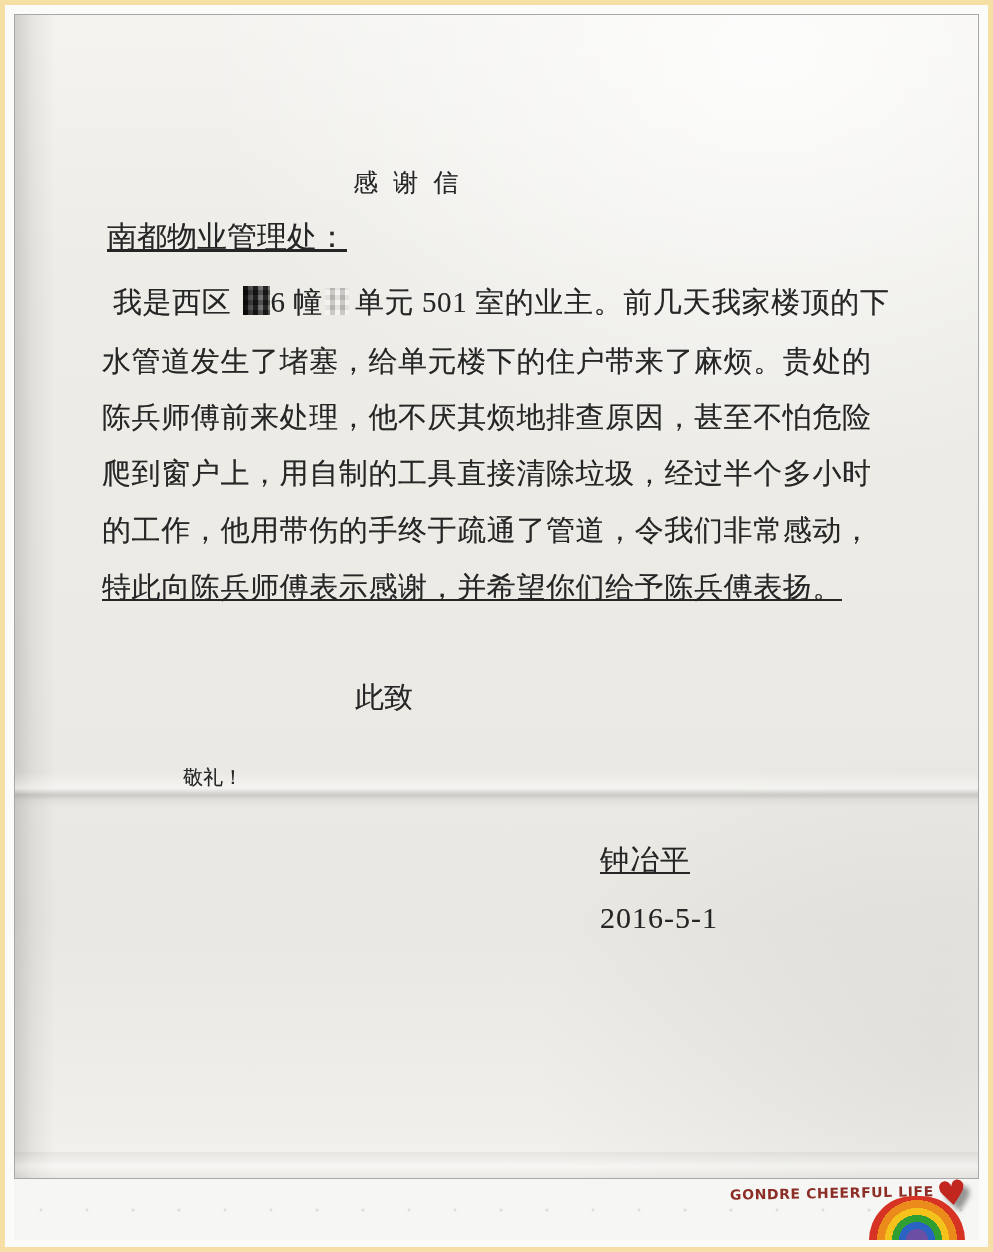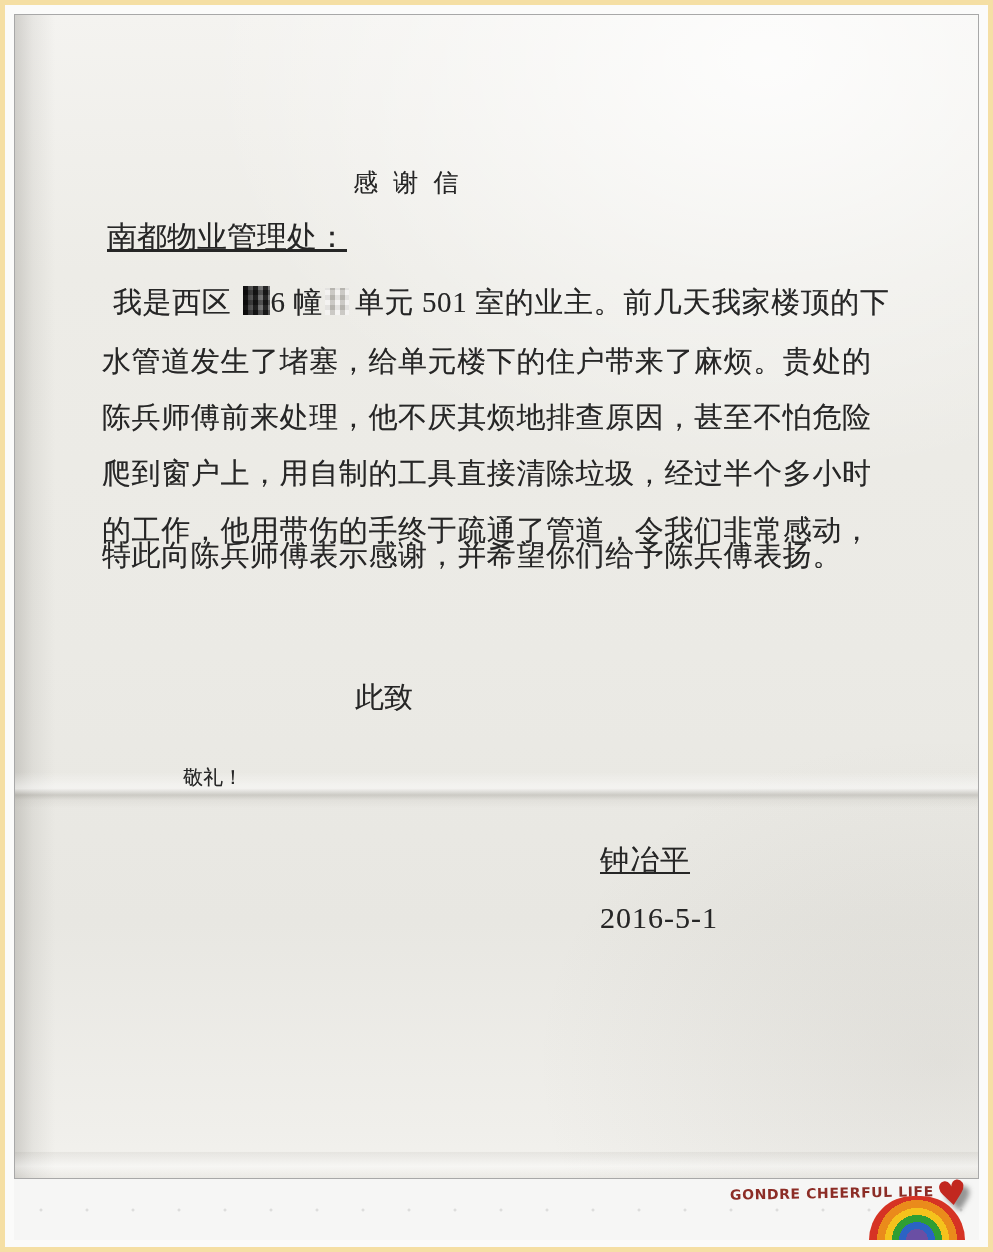--- a/index.html
+++ b/index.html
@@ -37,21 +37,21 @@
     text-shadow:0 0 0.6px rgba(40,40,40,0.4);}
   .title{font-size:25px;left:332px;top:148px;word-spacing:9px;font-weight:normal;margin:6px;}
   .salutation{font-size:30px;left:92px;top:205px;text-decoration:underline;}
   .bodyline{font-size:29px;left:87px;letter-spacing:0.6px;}
   .l1{top:271px;}
   .l1 .indent{display:inline-block;width:11px;}
   .l2{top:330px;}
   .l3{top:386px;}
   .l4{top:442px;}
   .l5{top:499px;}
-  .l6{top:524px;}
+  .l6{top:556px;text-decoration:underline;}
   .closing{font-size:29px;left:340px;top:666px;}
   .salute{font-size:20px;left:168px;top:751px;}
   .signature{font-size:29px;left:585px;top:829px;letter-spacing:1px;text-decoration:underline;}
   .date{font-size:30px;left:585px;top:886px;letter-spacing:1px;}
   
   .redact{display:inline-block;vertical-align:-3px;}
   .redact-dark{
     width:27px;height:29px;margin:0 0 0 12px;
     background-color:#4a4a4a;
     background-image:

